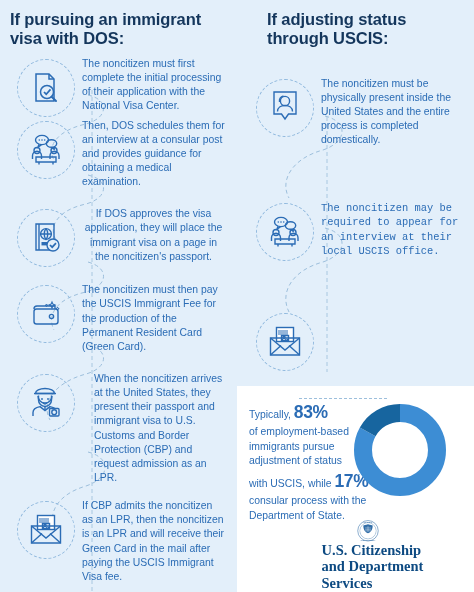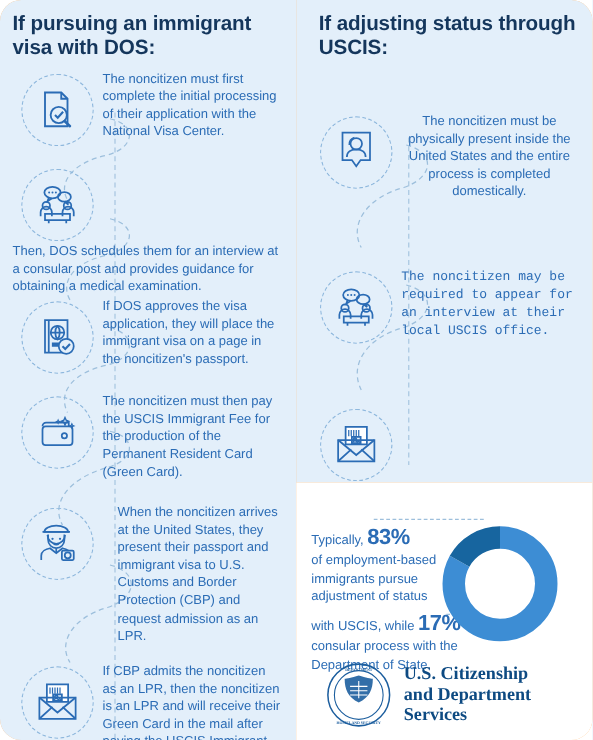--- a/index.html
+++ b/index.html
@@ -2,41 +2,41 @@
 <html><head>
 <meta charset="utf-8">
 <style>
   html,body{margin:0;padding:0;}
   body{
     width:474px;height:592px;overflow:hidden;
     background:#ffffff;
     font-family:"Liberation Sans", sans-serif;
     -webkit-font-smoothing:antialiased;
   }
-  .page{position:relative;width:474px;height:592px;overflow:hidden;background:#fdba74;border-radius:17px;}
+  .page{position:relative;width:474px;height:592px;overflow:hidden;background:#7dd3fc;}
 
   
   .col-bg-left{position:absolute;left:0;top:0;width:237px;height:592px;background:#e3effa;}
   .col-bg-right-top{position:absolute;left:237px;top:0;width:237px;height:386px;background:#e3effa;}
   .col-bg-right-bottom{position:absolute;left:237px;top:386px;width:237px;height:206px;background:#ffffff;}
 
   .col{position:absolute;top:0;width:237px;height:592px;box-sizing:border-box;}
   .col-left{left:0;padding:10px 8px 0 10px;}
   .col-right{left:237px;padding:10px 8px 0 12px;}
 
   
   .heading{
     color:#14365c;
     font-size:16.5px;
     font-weight:bold;
     line-height:1.17;
     letter-spacing:-0.1px;
     margin:0 0 6px 0;
   }
-  .col-right .heading{margin-left:6px;}
+  .col-right .heading{margin-left:18px;}
 
   
   .steps{position:relative;}
   .step{
     display:flex;
     align-items:flex-start;
     position:relative;
   }
   .step .icon-wrap{
     width:72px;
@@ -66,21 +66,20 @@
   
   .connectors{position:absolute;left:0;top:0;width:237px;height:592px;pointer-events:none;}
 
   
   .stat-block{
     position:absolute;
     left:237px;top:386px;
     width:221px;height:130px;
     box-sizing:border-box;
     padding:14px 4px 0 12px;
-    margin-top:17px;
   }
   .stat-text{
     width:140px;
     color:#2b6cb5;
     font-size:10.4px;
     line-height:1.42;
   }
   .stat-text .big{
     font-size:17.5px;
     font-weight:bold;
@@ -94,21 +93,21 @@
   }
   .leader{position:absolute;border-top:1px dashed #9dbfdc;height:0;}
   .leader-83{left:62px;top:12px;width:88px;}
   .leader-17{left:120px;top:88px;width:26px;}
 
   
   .footer{
     position:absolute;
     left:237px;top:520px;width:237px;height:72px;
     display:flex;align-items:center;
-    padding-left:24px;box-sizing:border-box;
+    padding-left:24px;box-sizing:border-box;flex-direction:column;
   }
   .seal{width:52px;min-width:52px;height:52px;}
   .agency{
     margin-left:10px;
     color:#0d4a82;
     font-family:"Liberation Serif", serif;
     font-weight:bold;
     font-size:14.5px;
     line-height:1.16;
   }
@@ -145,21 +144,21 @@
               <path d="M21 4 v5 h5"></path>
               <circle cx="19" cy="22" r="6.5" fill="#e3effa"></circle>
               <path d="M16 22 l2.2 2.2 L22.5 19.4" stroke-width="1.7"></path>
               <path d="M23.6 26.8 L28 31" stroke-width="2" stroke-linecap="round"></path>
             </svg>
           </div>
         </div>
         <div class="step-text">The noncitizen must first complete the initial processing of their application with the National Visa Center.</div>
       </div>
 
-      <div class="step" style="margin-top:14px;flex-direction:column;">
+      <div class="step" style="">
         <div class="icon-wrap">
           <div class="icon-circle">
             <svg width="38" height="34" viewBox="0 0 38 34" fill="none" stroke="#2b6cb5" stroke-width="1.4">
               <ellipse cx="15" cy="7" rx="6.5" ry="4.6"></ellipse>
               <path d="M12 11.2 L11 14 L14.4 11.9"></path>
               <circle cx="12.3" cy="7" r="0.8" fill="#2b6cb5" stroke="none"></circle>
               <circle cx="15" cy="7" r="0.8" fill="#2b6cb5" stroke="none"></circle>
               <circle cx="17.7" cy="7" r="0.8" fill="#2b6cb5" stroke="none"></circle>
               <ellipse cx="24.5" cy="10.5" rx="5.2" ry="3.8"></ellipse>
               <path d="M26.5 14 L27.6 16.6 L24.6 14.2"></path>
@@ -168,21 +167,21 @@
               <circle cx="27" cy="17.5" r="3"></circle>
               <path d="M23 26 v-3.2 a4.5 4.5 0 0 1 9 0 V26"></path>
               <path d="M9 24 h20 v5 H9 Z"></path>
               <path d="M12 29 v2.5 M26 29 v2.5"></path>
             </svg>
           </div>
         </div>
         <div class="step-text">Then, DOS schedules them for an interview at a consular post and provides guidance for obtaining a medical examination.</div>
       </div>
 
-      <div class="step" style="">
+      <div class="step" style="margin-top:16px;text-align:center;">
         <div class="icon-wrap">
           <div class="icon-circle">
             <svg width="36" height="36" viewBox="0 0 36 36" fill="none" stroke="#2b6cb5" stroke-width="1.4">
               <path d="M8 4 h18 v26 H8 Z"></path>
               <path d="M11 4 v26"></path>
               <circle cx="18" cy="14" r="5.4"></circle>
               <path d="M12.6 14 h10.8 M18 8.6 c2.4 2.8 2.4 8 0 10.8 c-2.4 -2.8 -2.4 -8 0 -10.8"></path>
               <rect x="13.5" y="22" width="9" height="3.4" fill="#2b6cb5" stroke="none"></rect>
               <circle cx="25" cy="25" r="6" fill="#e3effa"></circle>
               <path d="M22 25 l2.2 2.2 L28 23.2" stroke-width="1.7"></path>
@@ -255,21 +254,21 @@
     <div class="heading">If adjusting status through USCIS:</div>
 
     <svg class="connectors" viewBox="0 0 237 592" aria-hidden="true">
       <path d="M88 116 C112 122 110 142 86 150 C56 158 42 180 52 198" fill="none" stroke="#9dbfdc" stroke-width="1" stroke-dasharray="4 3"></path>
       <path d="M88 228 C112 234 110 254 86 262 C56 270 42 292 52 312" fill="none" stroke="#9dbfdc" stroke-width="1" stroke-dasharray="4 3"></path>
       <path d="M90 110 L90 372" fill="none" stroke="#9dbfdc" stroke-width="1" stroke-dasharray="4 3" opacity="0.85"></path>
     </svg>
 
     <div class="steps">
 
-      <div class="step" style="margin-top:40px;text-align:center;">
+      <div class="step" style="margin-top:26px;">
         <div class="icon-wrap">
           <div class="icon-circle">
             <svg width="34" height="38" viewBox="0 0 34 38" fill="none" stroke="#2b6cb5" stroke-width="1.4">
               <path d="M6 3 h22 v22 h-7.5 L17 30 l-3.5 -5 H6 Z"></path>
               <circle cx="17" cy="12" r="4.6"></circle>
               <path d="M11.5 13 a5.5 5.5 0 0 1 4 -6"></path>
               <path d="M9.5 22.5 c0 -4 3.4 -6 7.5 -6 s7.5 2 7.5 6"></path>
             </svg>
           </div>
         </div>

